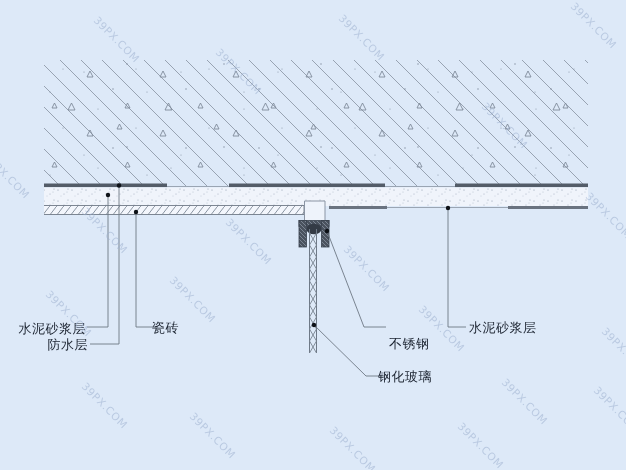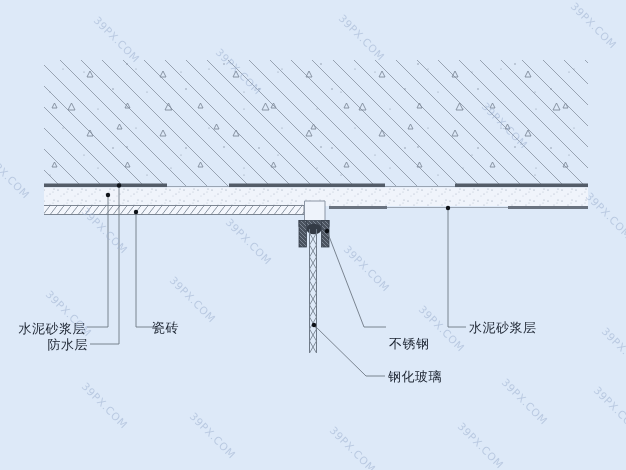--- a/index.html
+++ b/index.html
@@ -152,21 +152,21 @@
   <div class="label lbl-right" style="left:17px;top:321px;width:69px">水泥砂浆层</div>
 
   <div class="label lbl-right" style="left:46px;top:337px;width:42px">防水层</div>
 
   <div class="label" style="left:152px;top:320px">瓷砖</div>
 
   <div class="label" style="left:389px;top:336px">不锈钢</div>
 
   <div class="label" style="left:469px;top:320px">水泥砂浆层</div>
 
-  <div class="label" style="left:388px;top:369px">钢化玻璃</div>
+  <div class="label" style="left:378px;top:369px">钢化玻璃</div>
 
   <span class="wm" style="left:100px;top:14px">39PX.COM</span>
   <span class="wm" style="left:345px;top:12px">39PX.COM</span>
   <span class="wm" style="left:577px;top:0px">39PX.COM</span>
   <span class="wm" style="left:222px;top:46px">39PX.COM</span>
   <span class="wm" style="left:488px;top:100px">39PX.COM</span>
   <span class="wm" style="left:-10px;top:150px">39PX.COM</span>
   <span class="wm" style="left:88px;top:205px">39PX.COM</span>
   <span class="wm" style="left:232px;top:216px">39PX.COM</span>
   <span class="wm" style="left:350px;top:243px">39PX.COM</span>

